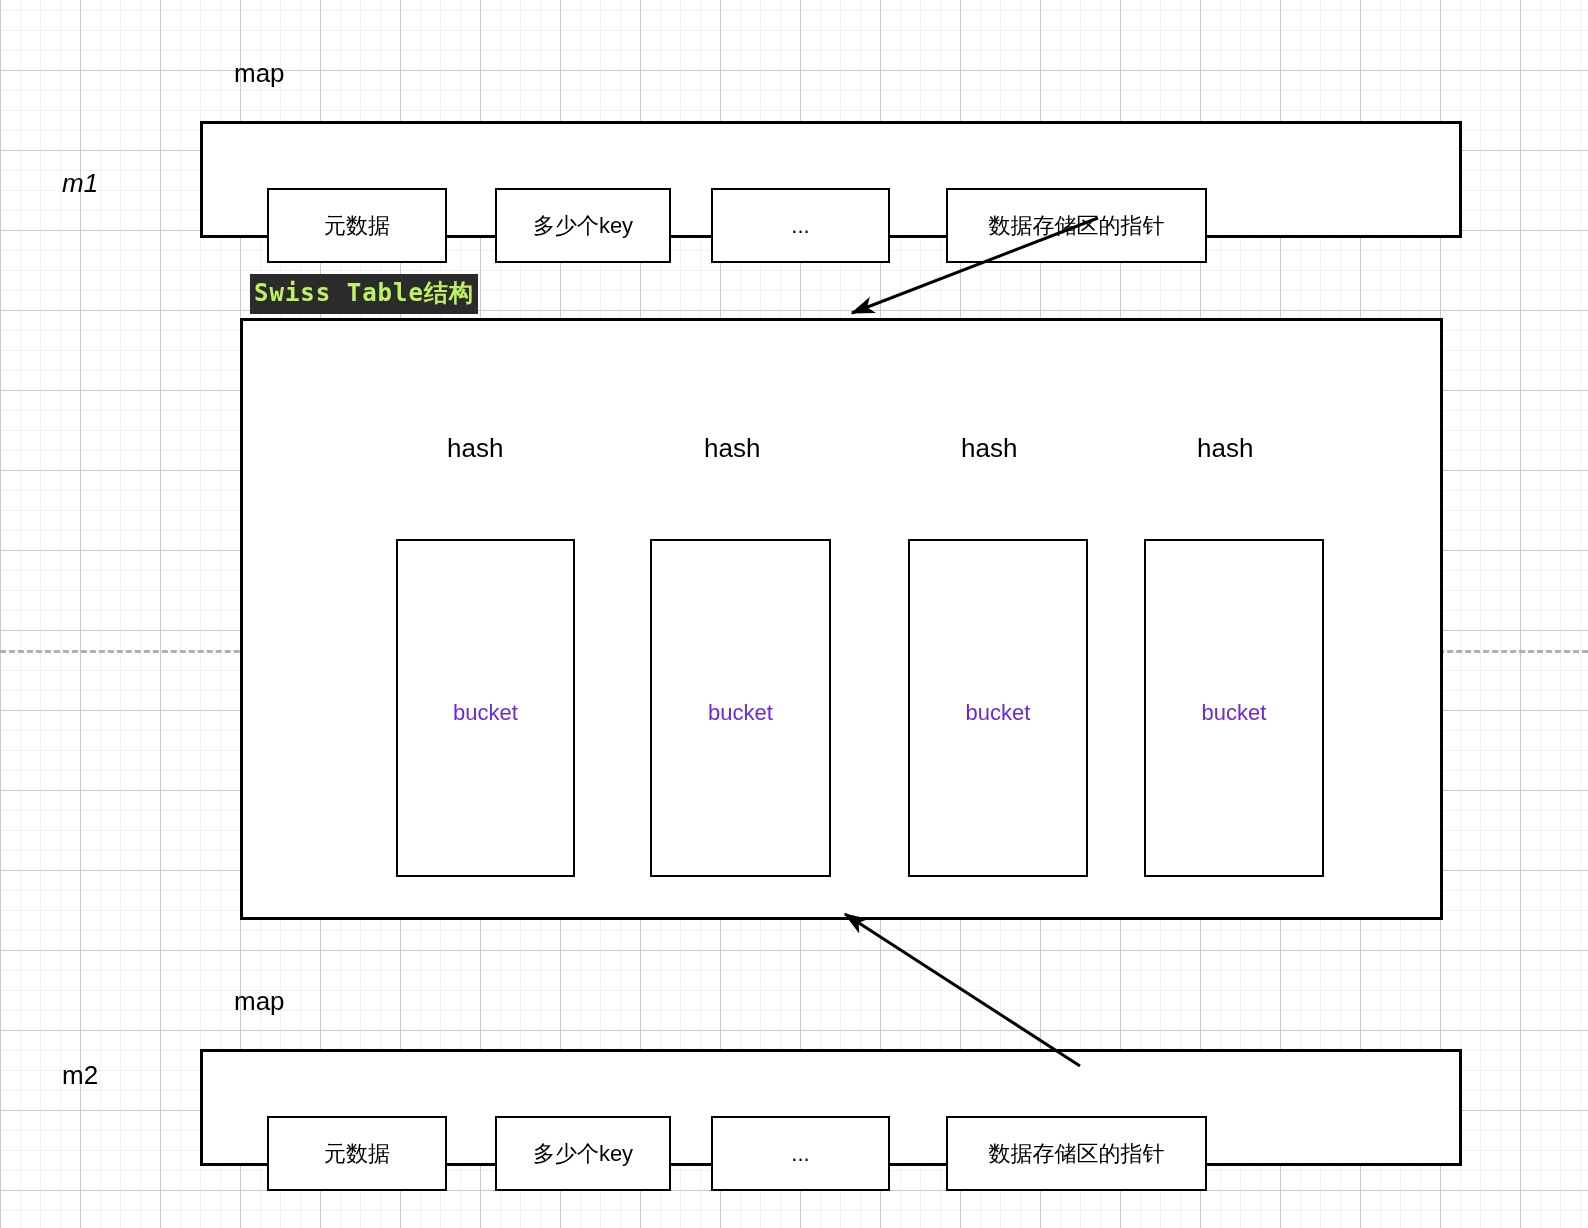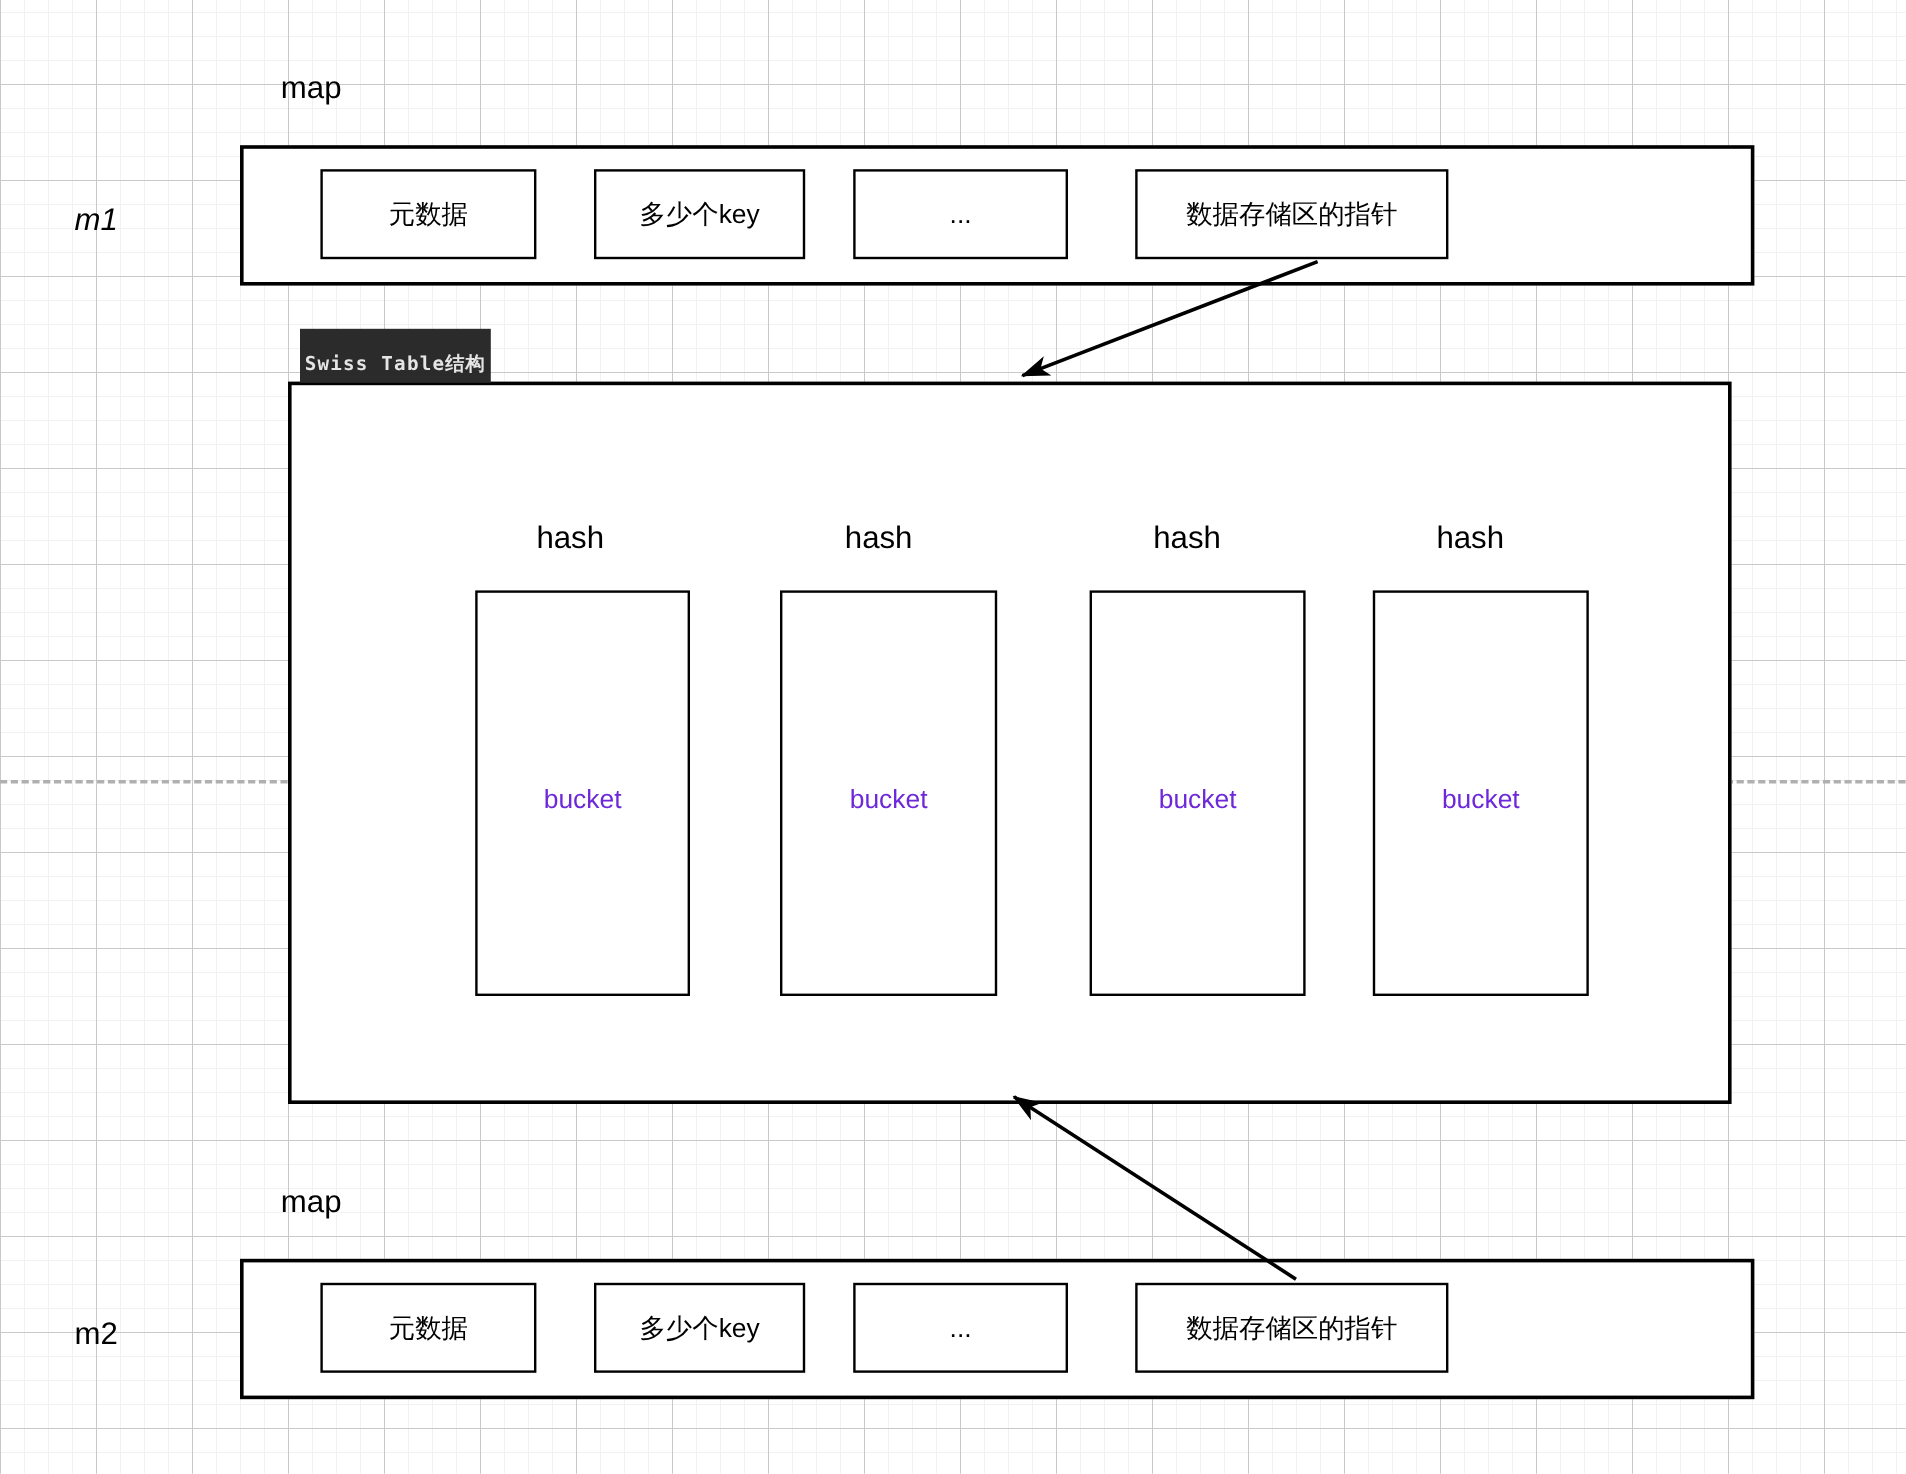--- a/index.html
+++ b/index.html
@@ -39,45 +39,46 @@
   }
   .rect-thin{
     position:absolute;
     background:#ffffff;
     border:2px solid #000000;
     box-sizing:border-box;
     display:flex;
     align-items:center;
     justify-content:center;
     z-index:3;
+    margin-top:47px;
   }
   .cell-text{
     font-size:22px;
     color:#000;
     line-height:1;
     white-space:nowrap;
   }
 
   .plain-label{
     position:absolute;
     font-size:26px;
     color:#000;
     white-space:nowrap;
     z-index:4;
   }
 
   .tag{
     position:absolute;
     background:#2b2b2b;
-    color:#e5e5e5;
+    color:#bef264;
     font-family:"DejaVu Sans Mono","Liberation Mono",monospace;
-    font-size:16px;
+    font-size:24px;
     font-weight:bold;
     letter-spacing:1px;
-    padding:19px 4px 5px 4px;
+    padding:3px 4px 5px 4px;
     white-space:nowrap;
     z-index:6;
   }
 
   .arrow-layer{
     position:absolute;left:0;top:0;
     width:1588px;height:1228px;
     z-index:5;
     pointer-events:none;
   }
@@ -130,21 +131,21 @@
   <div class="rect-thin" style="left:650px;top:492px;width:181px;height:338px;">
     <span class="bucket-label" style="top:159px;">bucket</span>
   </div>
   <div class="rect-thin" style="left:908px;top:492px;width:180px;height:338px;">
     <span class="bucket-label" style="top:159px;">bucket</span>
   </div>
   <div class="rect-thin" style="left:1144px;top:492px;width:180px;height:338px;">
     <span class="bucket-label" style="top:159px;">bucket</span>
   </div>
 
-  <div class="plain-label" style="left:62px;top:1096px;">m2</div>
+  <div class="plain-label" style="left:62px;top:1060px;">m2</div>
   <div class="plain-label" style="left:234px;top:986px;">map</div>
 
   <div class="rect" style="left:200px;top:1049px;width:1262px;height:117px;"></div>
   <div class="rect-thin" style="left:267px;top:1069px;width:180px;height:75px;">
     <span class="cell-text">元数据</span>
   </div>
   <div class="rect-thin" style="left:495px;top:1069px;width:176px;height:75px;">
     <span class="cell-text">多少个key</span>
   </div>
   <div class="rect-thin" style="left:711px;top:1069px;width:179px;height:75px;">

